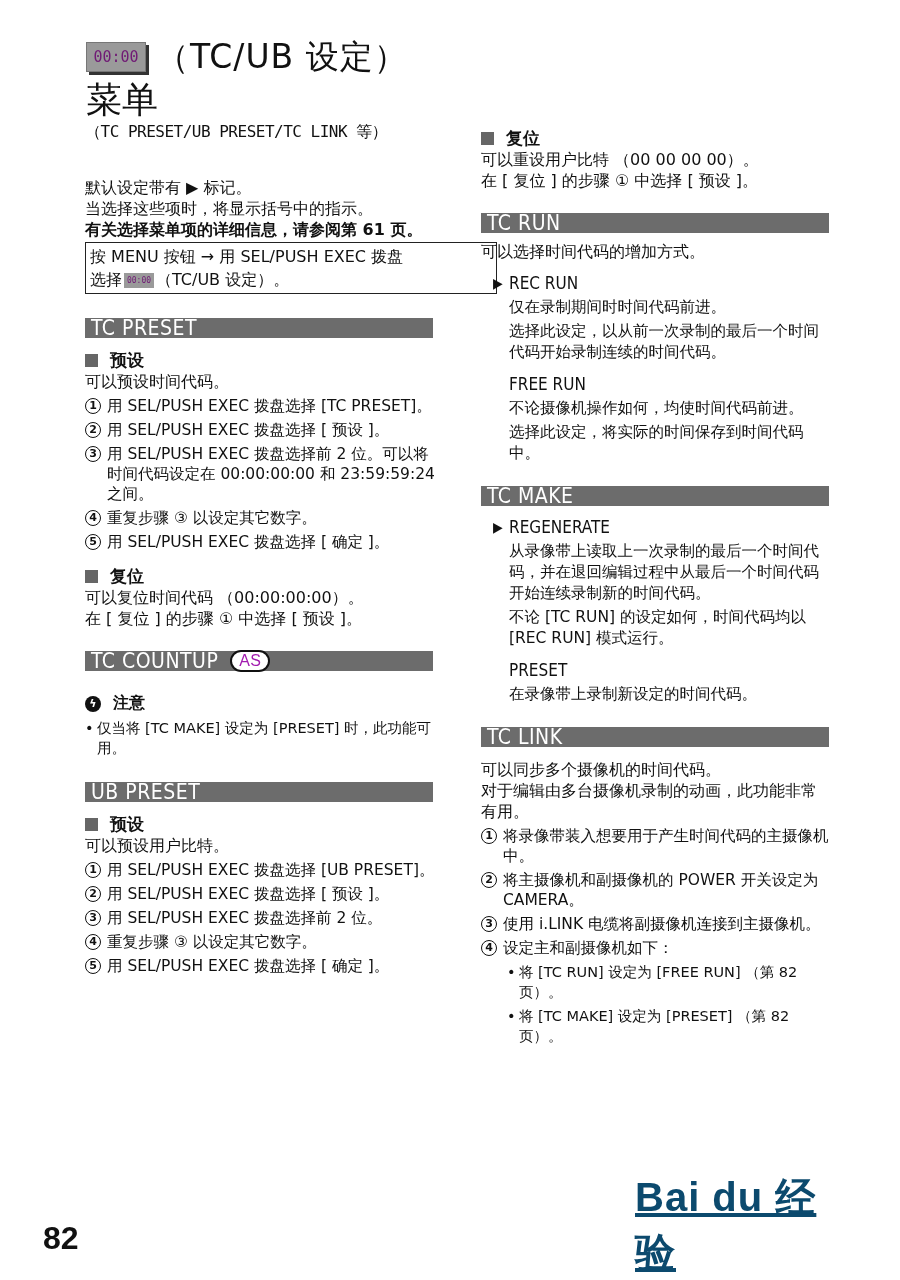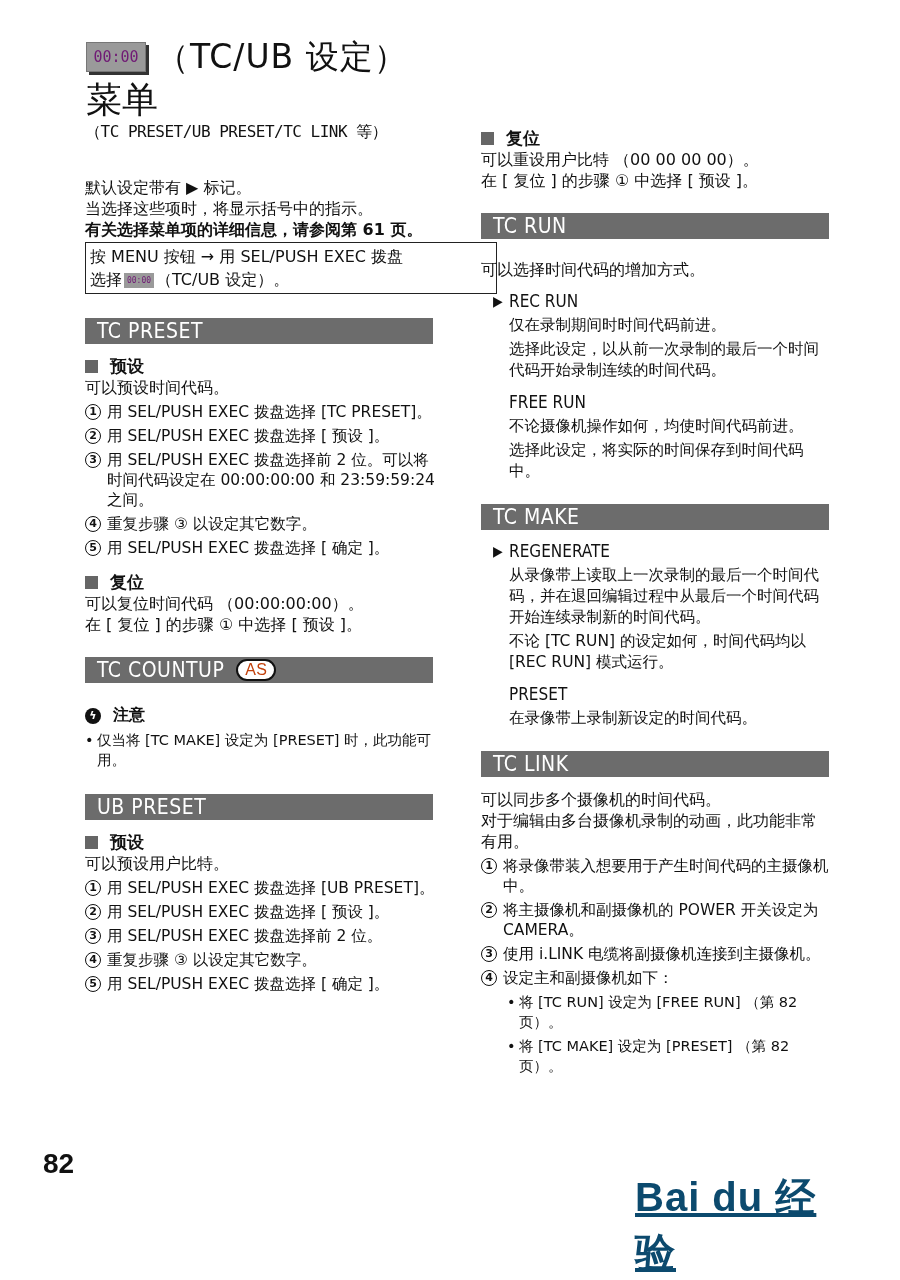--- a/index.html
+++ b/index.html
@@ -23,27 +23,27 @@
   .col-right { left: 481px; top: 128px; }
 
   .subtitle { font-size: 16px; font-family: "DejaVu Sans Mono", monospace; margin-top: 0px; margin-left: 0px; letter-spacing: -0.5px; }
 
   .txt { font-size: 16px; line-height: 21px; }
   .bold { font-weight: bold; }
 
   .box { border: 1.5px solid #222; padding: 2px 4px; margin-top: 2px; font-size: 16px; line-height: 23px; width: 412px; }
 
   .section-bar {
-    background: #6c6c6c; color: #fff; height: 26px; display: flex; align-items: center;
-    padding-left: 12px; font-size: 21px; font-family: "DejaVu Sans Condensed", "DejaVu Sans", sans-serif;
+    background: #6c6c6c; color: #fff; height: 20px; display: flex; align-items: center;
+    padding-left: 6px; font-size: 21px; font-family: "DejaVu Sans Condensed", "DejaVu Sans", sans-serif;
     letter-spacing: 0.5px; width: 348px;
   }
   .as-badge {
     display: inline-flex; align-items: center; justify-content: center;
-    background: #fff; color: #c2410c; border: 2px solid #111; border-radius: 12px;
+    background: #fff; color: #a21caf; border: 2px solid #111; border-radius: 12px;
     width: 40px; height: 22px; font-size: 16px; margin-left: 12px; font-family: "Liberation Sans", sans-serif;
   }
 
   .sub-head { display: flex; align-items: center; font-size: 17px; font-weight: bold; margin-top: 12px; line-height: 21px; }
   .square { display: inline-block; width: 13px; height: 13px; background: #666; margin-right: 12px; }
 
   .steps { list-style: none; }
   .step { display: flex; font-size: 15.5px; line-height: 20px; margin-top: 4px; }
   .step .num {
     flex: 0 0 auto; width: 16px; height: 16px; border: 1.5px solid #111; border-radius: 50%;
@@ -58,21 +58,21 @@
   .opt-desc { margin-left: 16px; font-size: 15.5px; line-height: 21px; margin-top: 3px; }
 
   .note-head { display: flex; align-items: center; font-size: 16px; font-weight: bold; margin-top: 22px; }
   .note-icon {
     display: inline-flex; width: 16px; height: 16px; border-radius: 50%; background: #111; color: #fff;
     font-size: 11px; align-items: center; justify-content: center; margin-right: 12px;
   }
   .bullet { display: flex; font-size: 14.5px; line-height: 20px; margin-top: 4px; }
   .bullet .dot { width: 12px; flex: 0 0 auto; }
 
-  .page-number { position: absolute; left: 43px; top: 1148px; font-size: 28px; font-weight: bold; font-family: "Liberation Sans", sans-serif; }
+  .page-number { position: absolute; left: 43px; top: 1220px; font-size: 32px; font-weight: bold; font-family: "Liberation Sans", sans-serif; }
 
   .watermark { position: absolute; left: 635px; top: 1170px; width: 215px; height: 100px; color: #0c4a6e; text-decoration: underline; }
   .wm-main { font-size: 40px; font-weight: bold; font-family: "Liberation Sans", sans-serif; letter-spacing: 1px; }
   .wm-sub { font-size: 19px; font-family: "Liberation Sans", sans-serif; margin-top: -2px; letter-spacing: 0.5px; }
 </style>
 </head>
 <body>
 
 <div class="page-title-wrap">
   <div class="title-line1">
@@ -180,21 +180,21 @@
 <div class="col col-right">
   <div class="sub-head" style="margin-top:0">
       <span class="square"></span>
       <span>复位</span>
     </div>
   <div class="txt">可以重设用户比特 （00 00 00 00）。</div>
   <div class="txt">在 [ 复位 ] 的步骤 ① 中选择 [ 预设 ]。</div>
 
   <div style="height:22px"></div>
   <div class="section-bar">TC RUN</div>
-  <div class="txt" style="margin-top:20px">可以选择时间代码的增加方式。</div>
+  <div class="txt" style="margin-top:8px">可以选择时间代码的增加方式。</div>
 
   <div class="opt">
     <div class="opt-title">
         <span class="opt-arrow">▶</span>
         <span>REC RUN</span>
       </div>
     <div class="opt-desc">仅在录制期间时时间代码前进。</div>
     <div class="opt-desc">选择此设定，以从前一次录制的最后一个时间代码开始录制连续的时间代码。</div>
   </div>
   <div class="opt">

